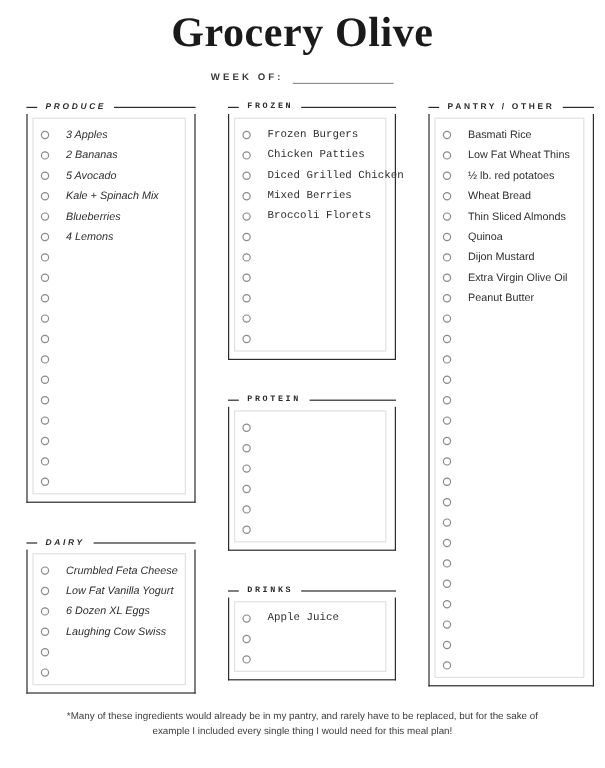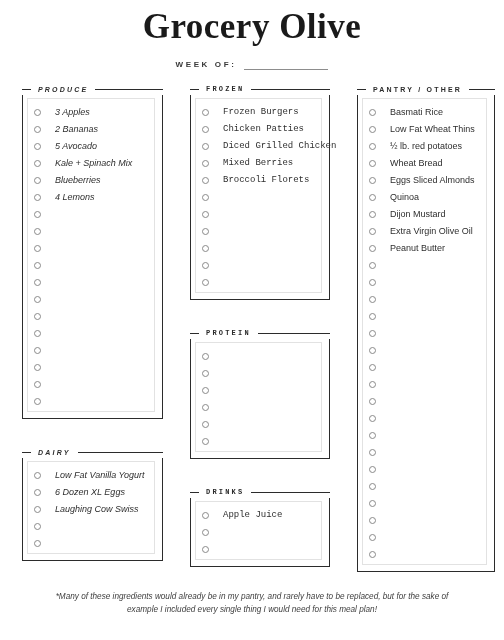--- a/index.html
+++ b/index.html
@@ -133,21 +133,20 @@
   }
 
   
   .footnote {
     position: absolute;
     left: 40px;
     right: 40px;
     bottom: 24px;
     text-align: center;
     font-size: 8.2px;
-    font-style: italic;
     line-height: 13px;
     color: #3d3d3d;
   }
 </style>
 </head>
 <body>
 
 <div class="page-title">Grocery Olive</div>
 
 <div class="week-row">
@@ -238,20 +237,24 @@
           </div>
         </div>
       </div>
       <div class="section">
         <div class="sec-head">
           <span class="sec-stub"></span>
           <span class="sec-title">DAIRY</span>
           <span class="sec-rule"></span>
         </div>
         <div class="sec-body">
+          <div class="row">
+            <span class="bullet"></span>
+            <span class="row-label">Crumbled Feta Cheese</span>
+          </div>
           <div class="row">
             <span class="bullet"></span>
             <span class="row-label">Low Fat Vanilla Yogurt</span>
           </div>
           <div class="row">
             <span class="bullet"></span>
             <span class="row-label">6 Dozen XL Eggs</span>
           </div>
           <div class="row">
             <span class="bullet"></span>
@@ -396,21 +399,21 @@
           <div class="row">
             <span class="bullet"></span>
             <span class="row-label">½ lb. red potatoes</span>
           </div>
           <div class="row">
             <span class="bullet"></span>
             <span class="row-label">Wheat Bread</span>
           </div>
           <div class="row">
             <span class="bullet"></span>
-            <span class="row-label">Eggs Sliced Almonds</span>
+            <span class="row-label">Thin Sliced Almonds</span>
           </div>
           <div class="row">
             <span class="bullet"></span>
             <span class="row-label">Quinoa</span>
           </div>
           <div class="row">
             <span class="bullet"></span>
             <span class="row-label">Dijon Mustard</span>
           </div>
           <div class="row">

